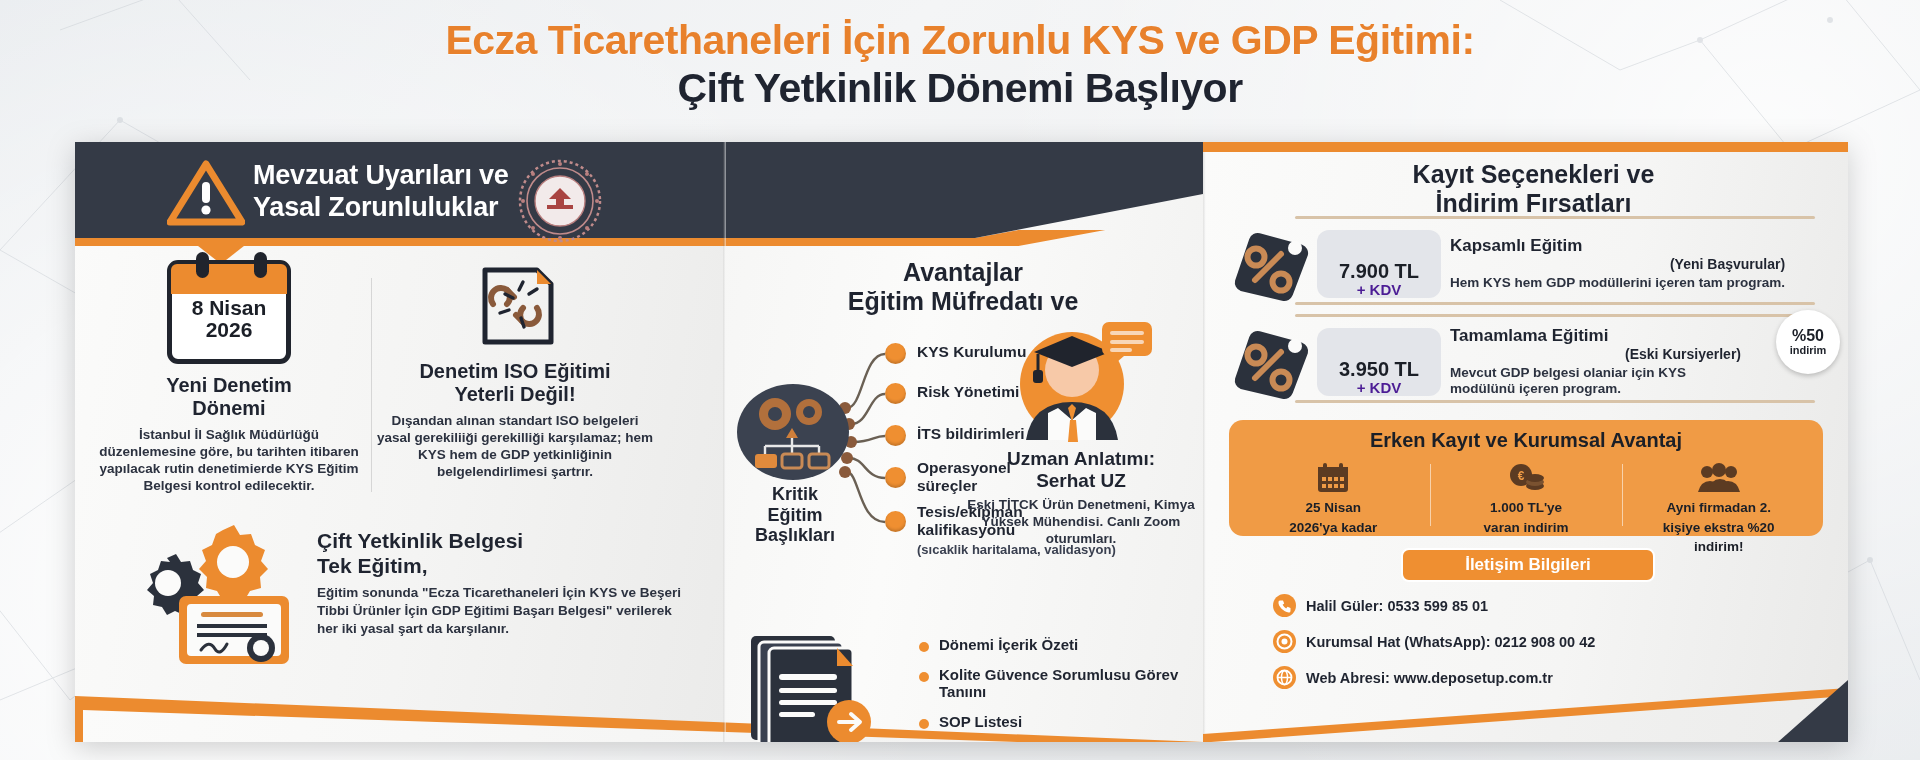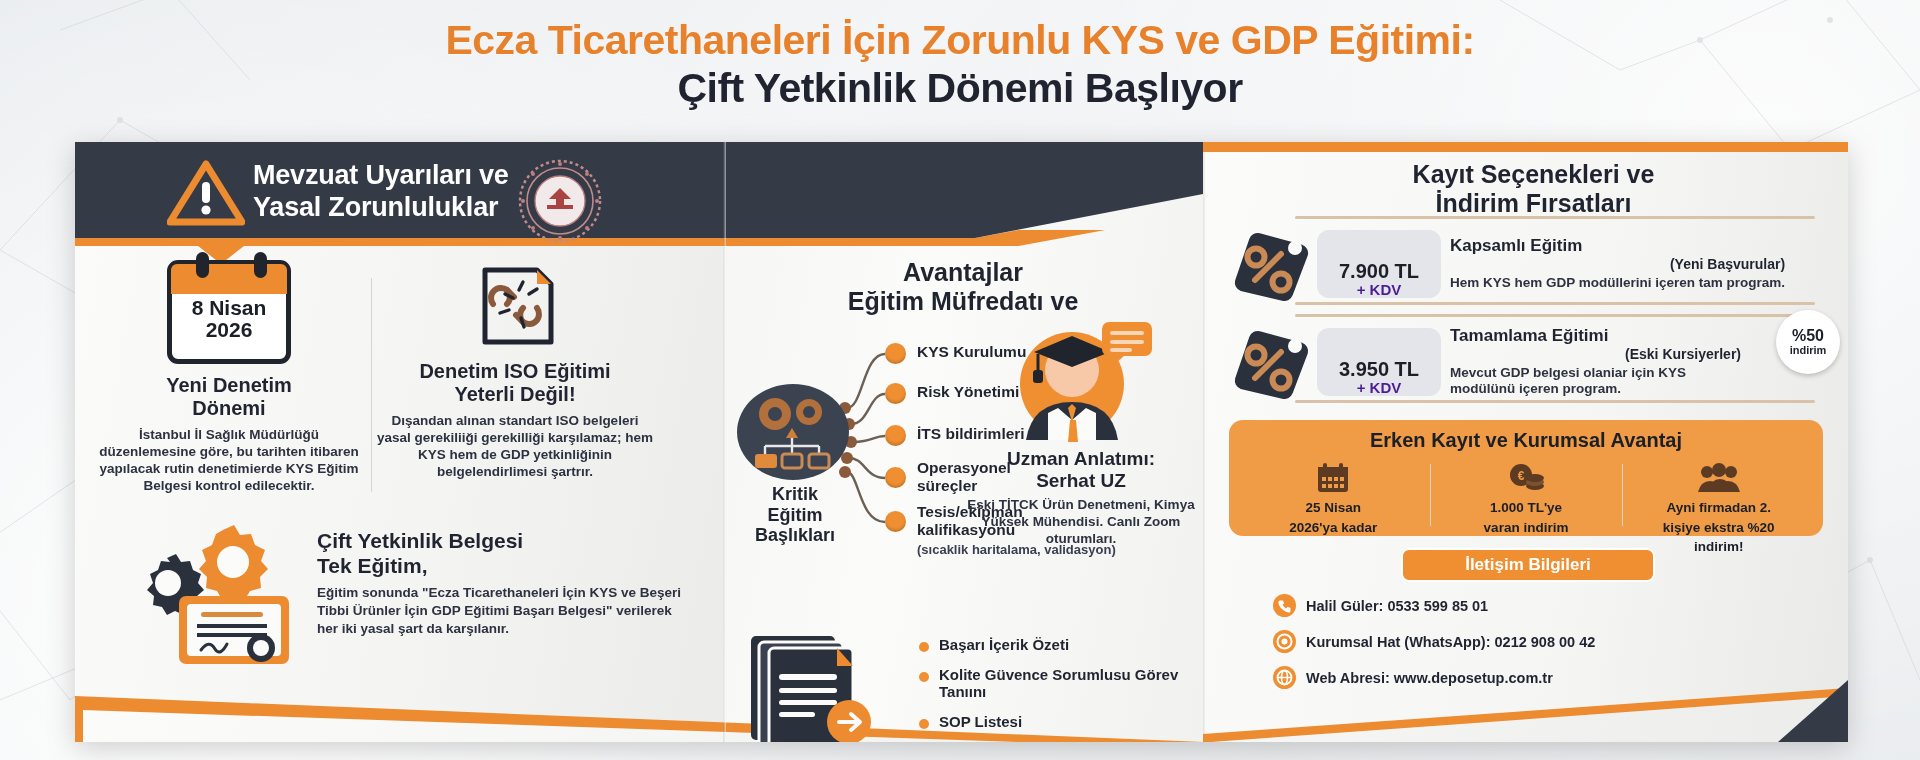--- a/index.html
+++ b/index.html
@@ -481,21 +481,21 @@
                 <rect x="34" y="82" width="36" height="5" rx="2.5"></rect>
               </g>
               <circle cx="104" cy="92" r="22" fill="#ec8b2f"></circle>
               <path d="M94 92 h20 M106 84 l9 8 l-9 8" stroke="#fbfbfa" stroke-width="4" fill="none" stroke-linecap="round" stroke-linejoin="round"></path>
             </svg>
           </div>
 
           <div class="docs-list">
             <div class="docs-li">
               <span class="d"></span>
-              <span class="t">Başarı İçerik Özeti</span>
+              <span class="t">Dönemi İçerik Özeti</span>
             </div>
             <div class="docs-li">
               <span class="d"></span>
               <span class="t">Kolite Güvence Sorumlusu Görev Tanıını</span>
             </div>
             <div class="docs-li">
               <span class="d"></span>
               <span class="t">SOP Listesi</span>
             </div>
 

